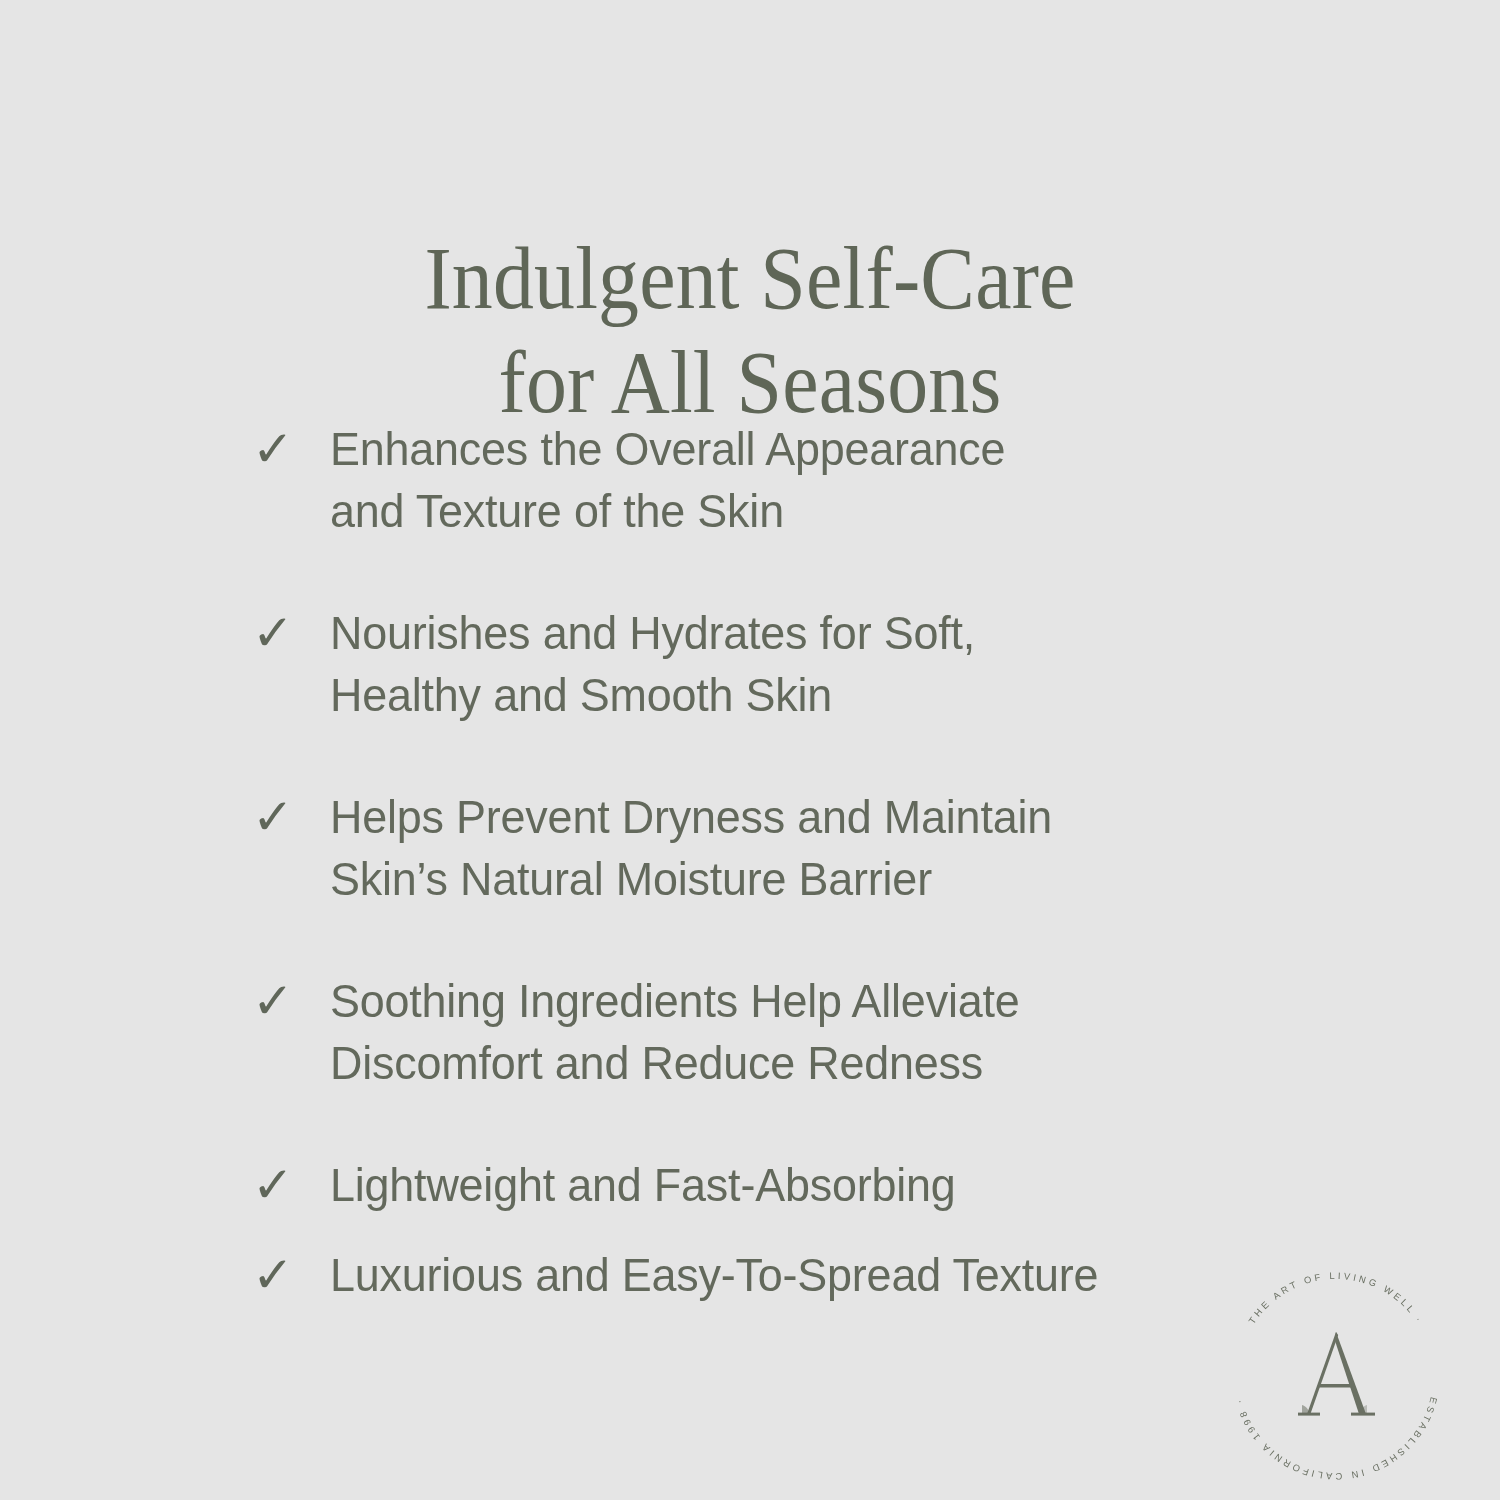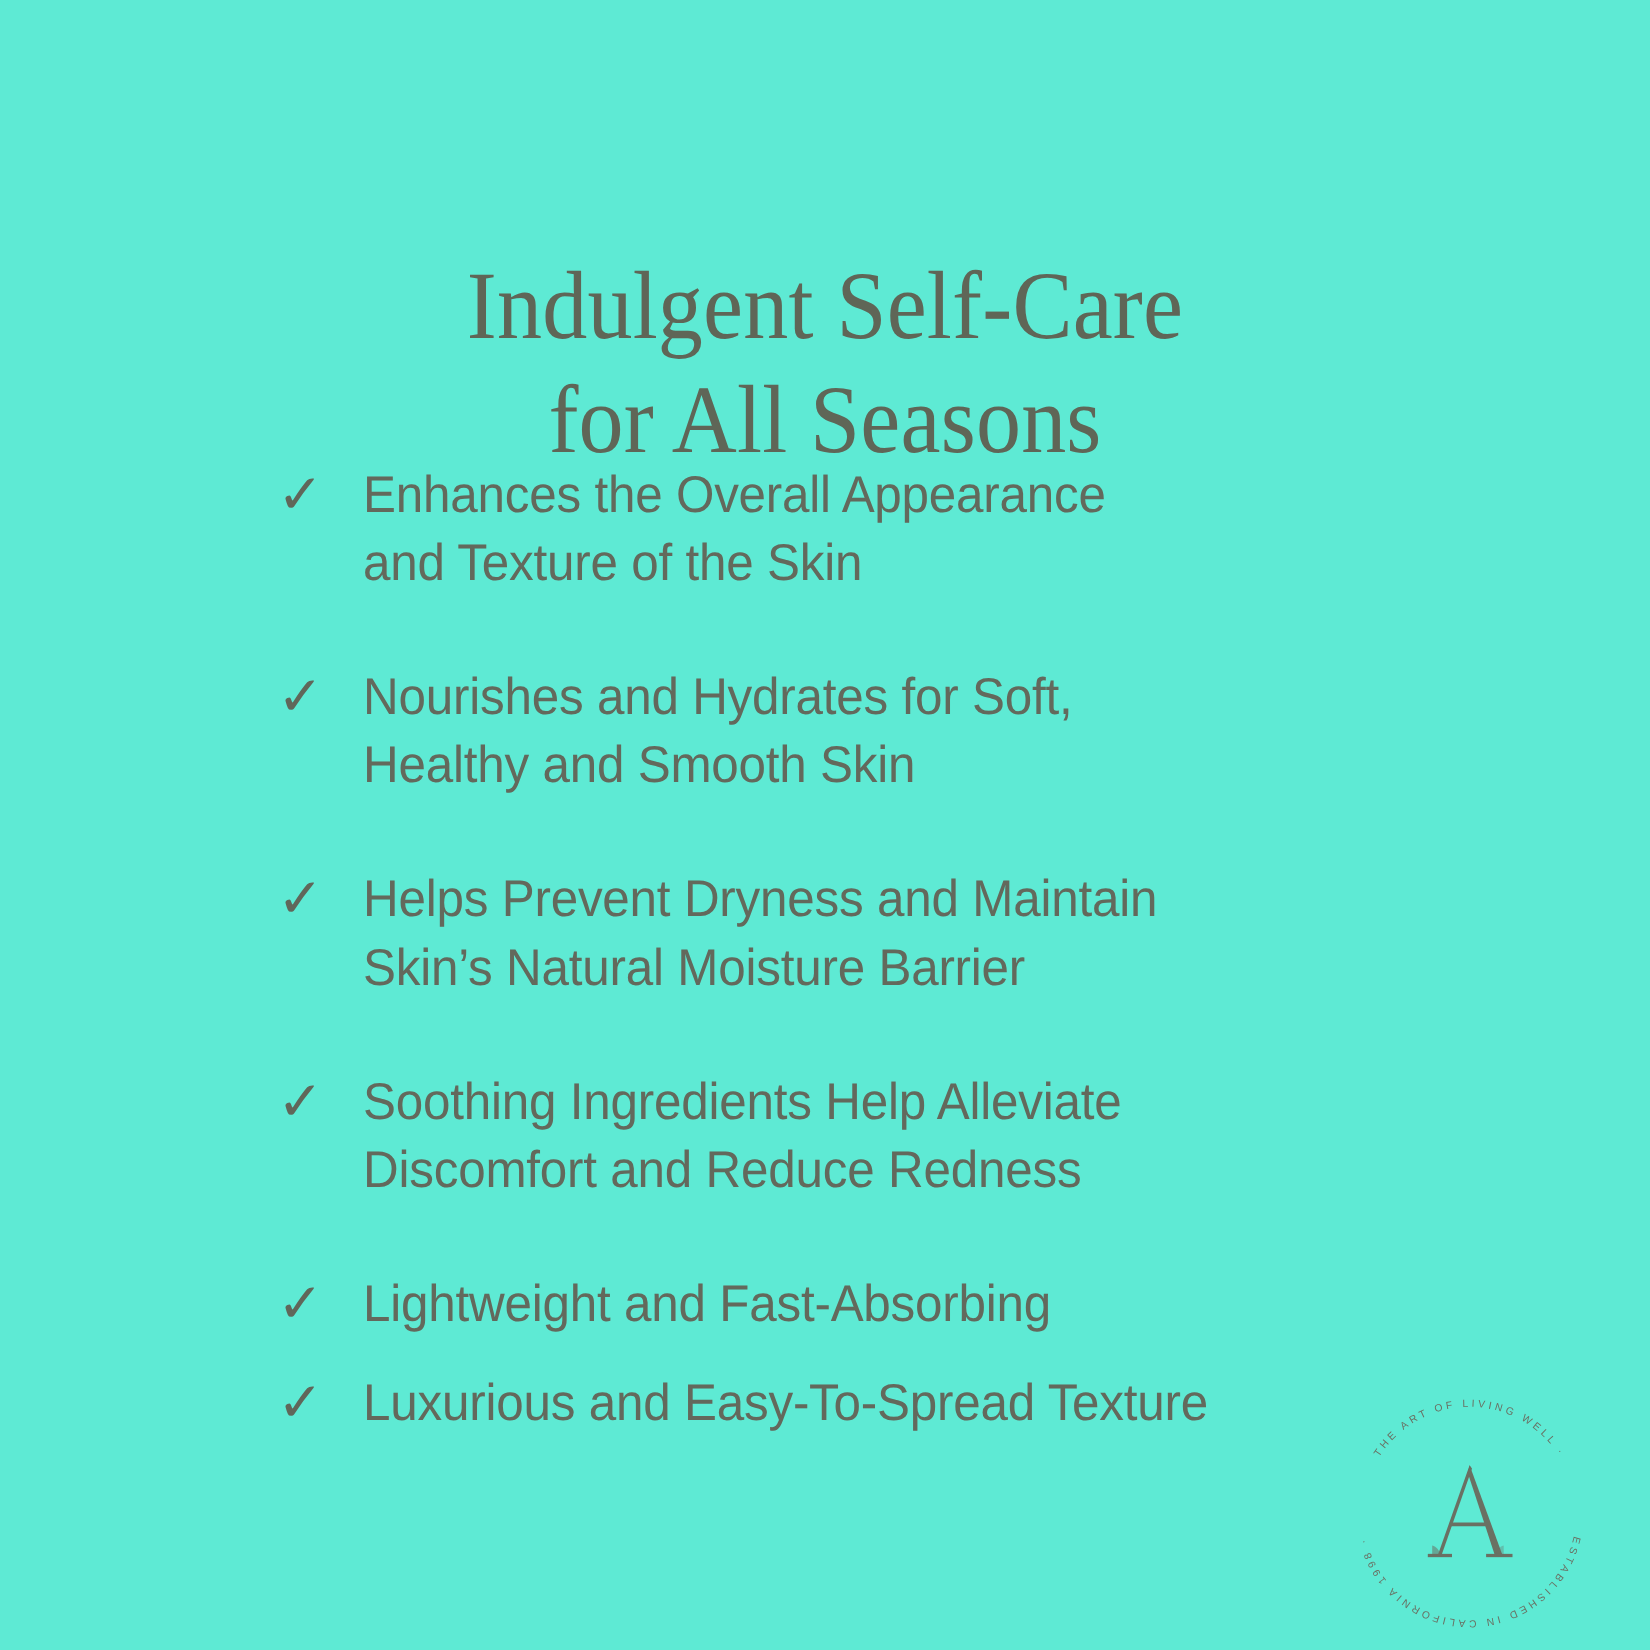--- a/index.html
+++ b/index.html
@@ -11,21 +11,21 @@
     height: 1500px;
     background: #fffdef;
     font-family: "Liberation Sans", sans-serif;
     overflow: hidden;
   }
 
   .page {
     position: relative;
     width: 1500px;
     height: 1500px;
-    background: #5eead4;
+    background: #e5e5e5;
     box-sizing: border-box;
   }
 
   
   .headline {
     position: absolute;
     top: 168px;
     left: 0;
     width: 1500px;
     text-align: center;

